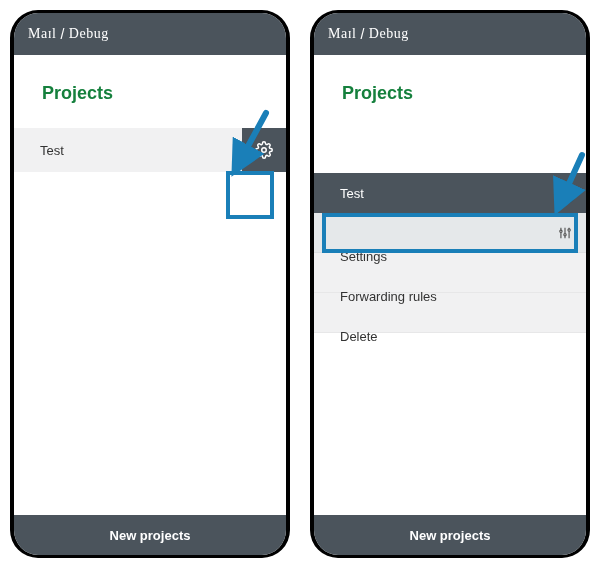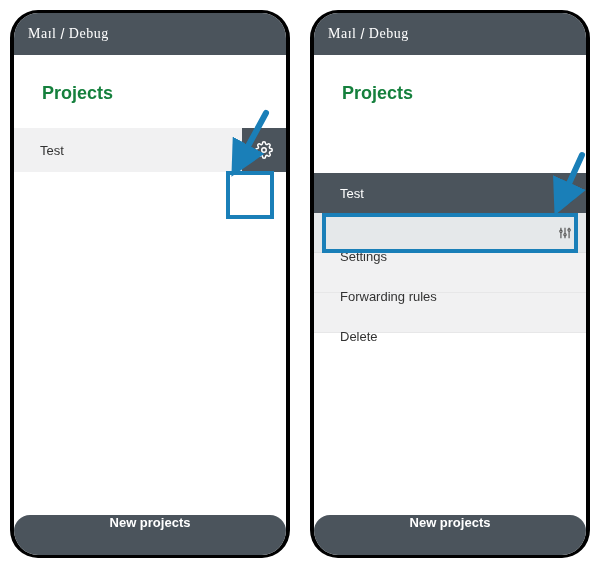--- a/index.html
+++ b/index.html
@@ -69,25 +69,24 @@
     display: flex;
     align-items: center;
     justify-content: center;
     color: #fff;
   }
   .footer {
     background: #4b545c;
     color: #fff;
     height: 40px;
     display: flex;
-    align-items: flex-start;
+    align-items: center;
     justify-content: center;
     font-size: 13px;
     font-weight: 600;
-    border-radius: 16px;
   }
 
   
   .menu-panel {
     position: absolute;
     top: 118px;
     left: 0;
     right: 0;
     background: #f1f1f2;
   }

